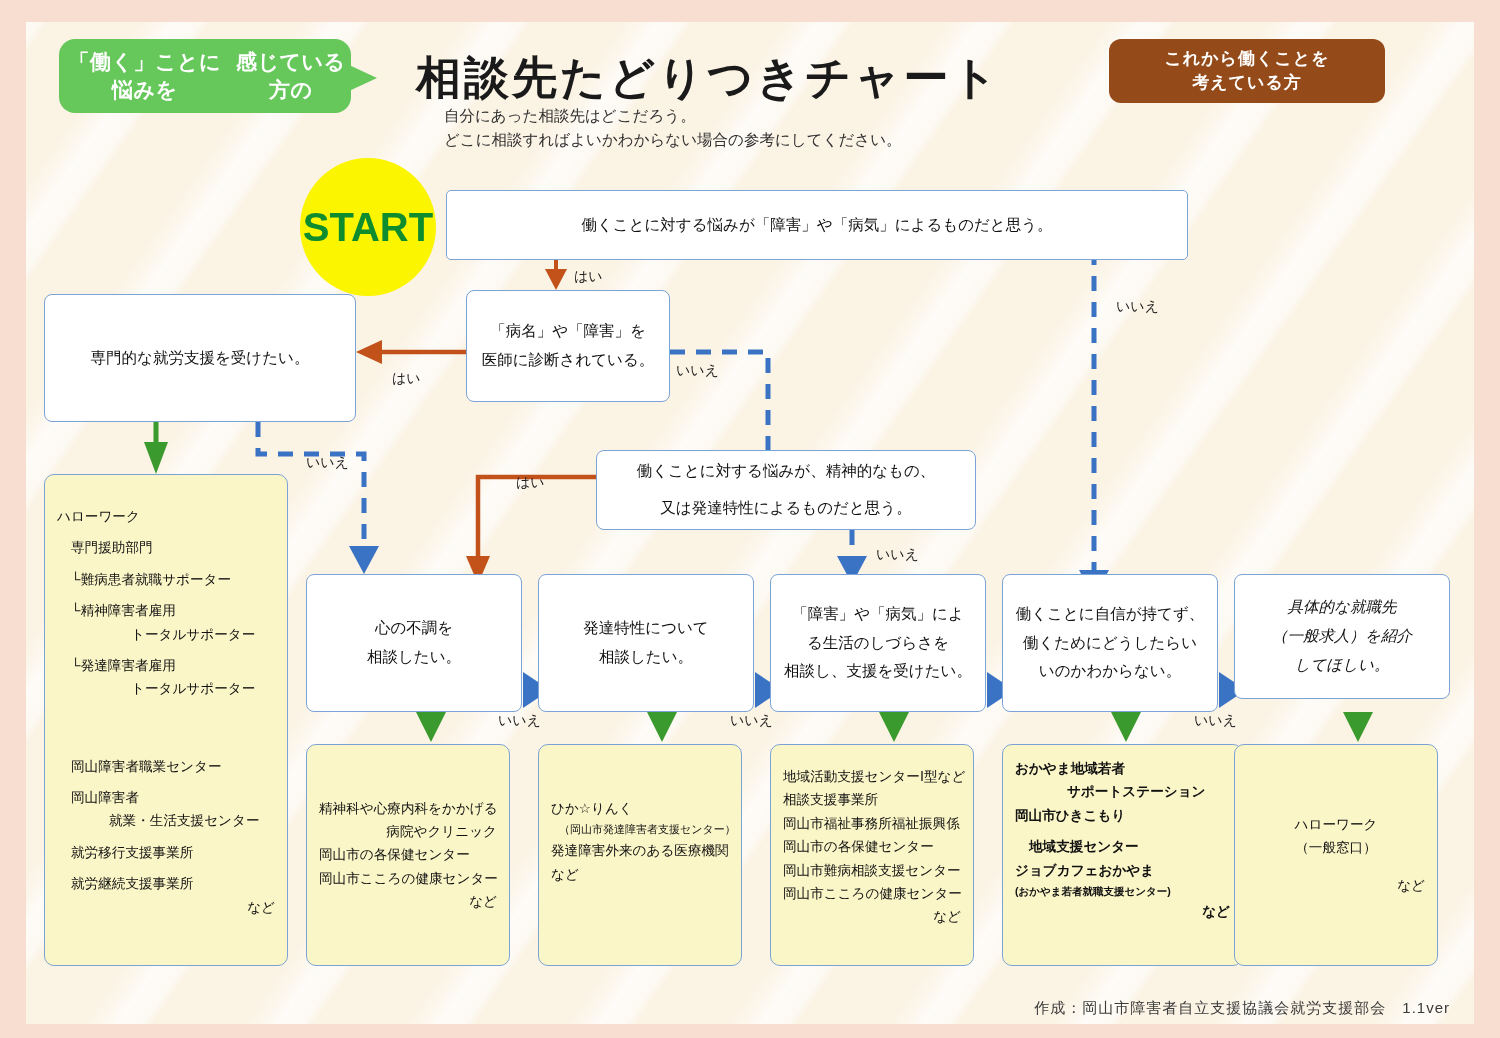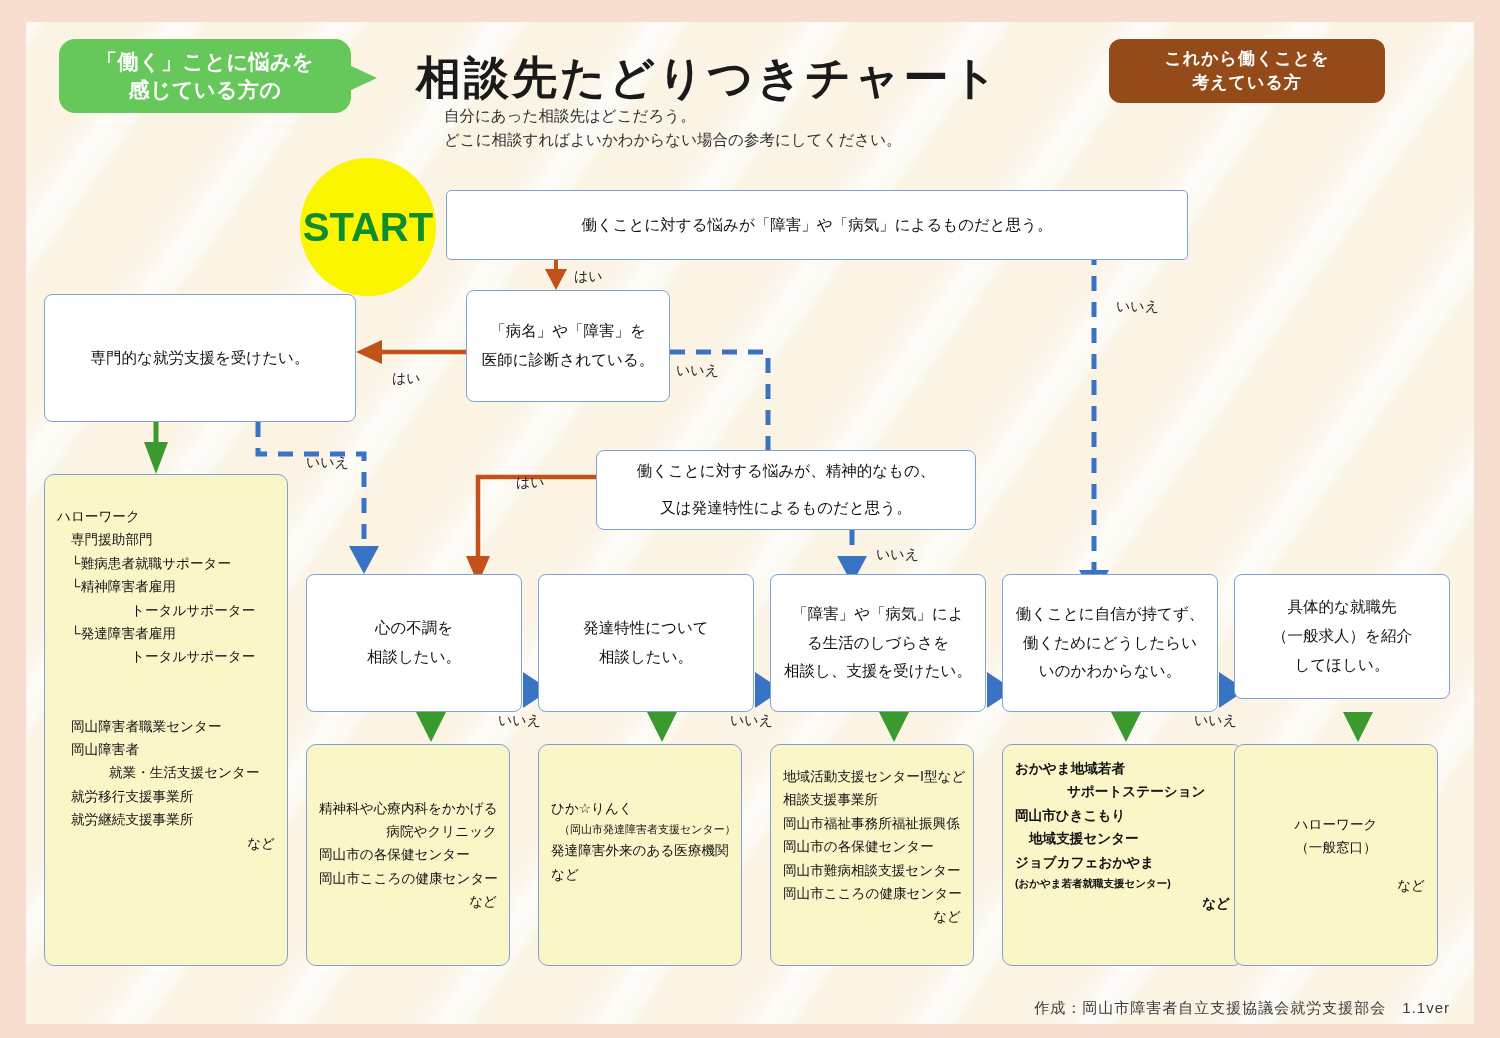--- a/index.html
+++ b/index.html
@@ -28,21 +28,21 @@
        rgba(255,255,255,0.75) 56px,
        rgba(255,255,255,0.30) 70px,
        rgba(255,255,255,0.00) 86px,
        rgba(255,255,255,0.00) 132px);
     overflow:hidden;
   }
   svg#wires{position:absolute;left:0;top:0;width:100%;height:100%;pointer-events:none;}
   .greenTag{
     position:absolute;left:33px;top:17px;width:292px;height:74px;
     background:#66c85a;border-radius:16px;
-    display:flex;flex-direction:column;align-items:center;justify-content:center;
+    display:flex;flex-direction:row;align-items:center;justify-content:center;
     color:#ffffff;font-weight:bold;font-size:21px;line-height:1.35;
     text-align:center;letter-spacing:0.5px;
   }
   .greenTag .beak{
     position:absolute;right:-26px;top:26px;width:0;height:0;
     border-top:13px solid transparent;border-bottom:13px solid transparent;
     border-left:28px solid #66c85a;
   }
   .mainTitle{
     position:absolute;left:390px;top:26px;
@@ -81,21 +81,21 @@
   .qbox.wide{border-radius:5px;}
   .qbox .ln{display:block;white-space:nowrap;}
 
   .rbox{
     position:absolute;box-sizing:border-box;
     background:#fbf6c8;border:1.7px solid #7ba3d6;border-radius:10px;
     font-size:13.6px;color:#111;line-height:1.72;
     padding:14px 12px;z-index:5;
   }
   .rbox .ln{display:block;white-space:nowrap;}
-  .rbox .ln.ind1{padding-left:14px;}
+  .rbox .ln.ind1{padding-left:14px;margin-top:8px;}
   .rbox .ln.ind2{padding-left:52px;}
   .rbox .ln.ind3{padding-left:74px;}
   .rbox .ln.rt{text-align:right;}
   .rbox .ln.small{font-size:10.5px;}
   .rbox .ln.small2{font-size:11px;padding-left:8px;}
   .rbox .ln.ctr{text-align:center;}
   .rbox.vcenter{display:flex;flex-direction:column;justify-content:center;}
 
   .lbl{
     position:absolute;font-size:14px;color:#1b1b1b;white-space:nowrap;z-index:6;
@@ -215,21 +215,21 @@
     <span class="ln">る生活のしづらさを</span>
     <span class="ln">相談し、支援を受けたい。</span>
   </div>
 
   <div class="qbox" style="left:976px;top:552px;width:216px;height:138px;">
     <span class="ln">働くことに自信が持てず、</span>
     <span class="ln">働くためにどうしたらい</span>
     <span class="ln">いのかわからない。</span>
   </div>
 
-  <div class="qbox" style="left:1208px;top:552px;width:216px;height:125px;">
+  <div class="qbox" style="left:1208px;top:552px;width:216px;height:125px;font-style:italic;">
     <span class="ln">具体的な就職先</span>
     <span class="ln">（一般求人）を紹介</span>
     <span class="ln">してほしい。</span>
   </div>
 
   <div class="rbox" style="left:18px;top:452px;width:244px;height:492px;padding-top:30px;">
     <span class="ln">ハローワーク</span>
     <span class="ln ind1">専門援助部門</span>
     <span class="ln ind1">└難病患者就職サポーター</span>
     <span class="ln ind1">└精神障害者雇用</span>

